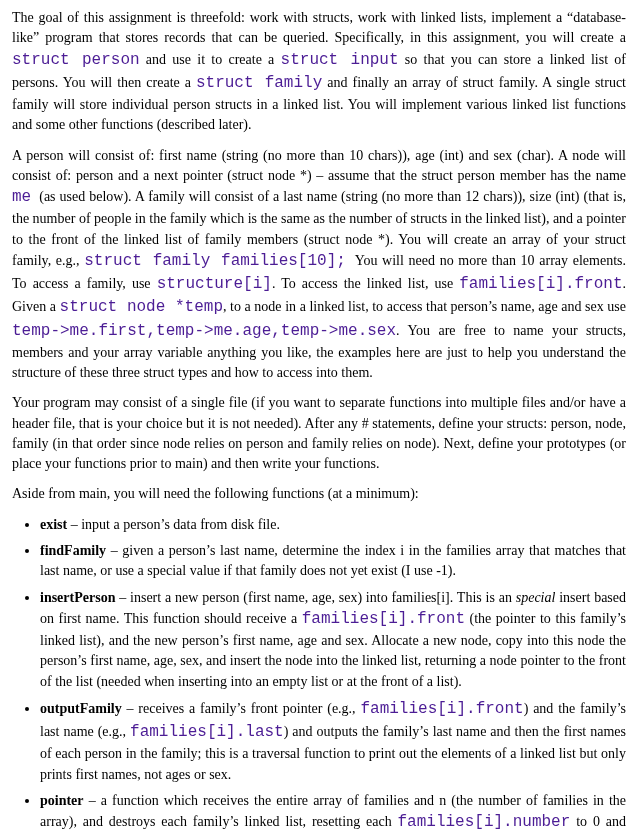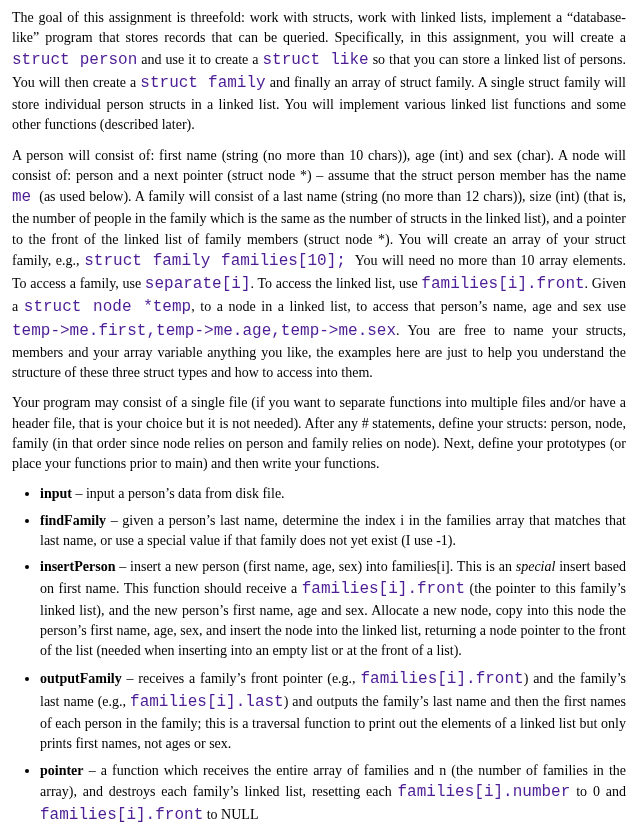--- a/index.html
+++ b/index.html
@@ -34,52 +34,55 @@
       text-align: justify;
     }
   </style>
 </head>
 <body>
 
 <div>
   <p>
     The goal of this assignment is threefold:  work with structs, work with linked lists, implement a
     “database-like” program that stores records that can be queried.  Specifically, in this assignment,
-    you will create a <code>struct person</code> and use it to create a <code>struct like</code> so that you can store a
+    you will create a <code>struct person</code> and use it to create a <code>struct input</code> so that you can store a
     linked list of persons.  You will then create a <code>struct&nbsp;family</code> and finally an array of struct
     family.  A single struct family will store individual person structs in a linked list.  You will
     implement various linked list functions and some other functions (described later).
   </p>
 
   <p>
     A person will consist of:  first name (string (no more than 10 chars)), age (int) and sex (char).  A
     node will consist of: person and a next pointer (struct node *) – assume that the struct person
     member has the name <code>me</code>&nbsp; (as used below).  A family will consist of a last name (string (no more
     than 12 chars)), size (int) (that is, the number of people in the family which is the same as the
     number of structs in the linked list), and a pointer to the front of the linked list of family members
     (struct node *).  You will create an array of your struct family, e.g., <code>struct&nbsp;family
     families[10];</code>&nbsp; You will need no more than 10 array elements. To access a family, use
-    <code>separate[i]</code>. To access the linked list, use <code>families[i].front</code>. Given a <code>struct node
+    <code>structure[i]</code>. To access the linked list, use <code>families[i].front</code>. Given a <code>struct node
     *temp</code>, to a node in a linked list, to access that person’s name, age and sex use <code>temp-&gt;me.first,temp-&gt;me.age,temp-&gt;me.sex</code>.  You are free to name your structs, members
     and your array variable anything you like, the examples here are just to help you understand the
     structure of these three struct types and how to access into them.
   </p>
 
   <p>
     Your program may consist of a single file (if you want to separate functions into multiple files
     and/or have a header file, that is your choice but it is not needed).  After any # statements, define
     your structs:  person, node, family (in that order since node relies on person and family relies on
     node).  Next, define your prototypes (or place your functions prior to main) and then write your
     functions.
   </p>
 
+  <p>
+    Aside from main, you will need the following functions (at a minimum):
+  </p>
 
   <ul>
     <li>
-      <strong>input</strong> – input a person’s data from disk file.
+      <strong>exist</strong> – input a person’s data from disk file.
     </li>
     <li>
       <strong>findFamily</strong> – given a person’s last name, determine the index i in the families array that
       matches that last name, or use a special value if that family does not yet exist (I use -1).
     </li>
     <li>
       <strong>insertPerson</strong> – insert a new person (first name, age, sex) into families[i].  This is an <em>special</em>
       insert based on first name.  This function should receive a <code>families[i].front</code> (the
       pointer to this family’s linked list), and the new person’s first name, age and sex.  Allocate
       a new node, copy into this node the person’s first name, age, sex, and insert the node into

